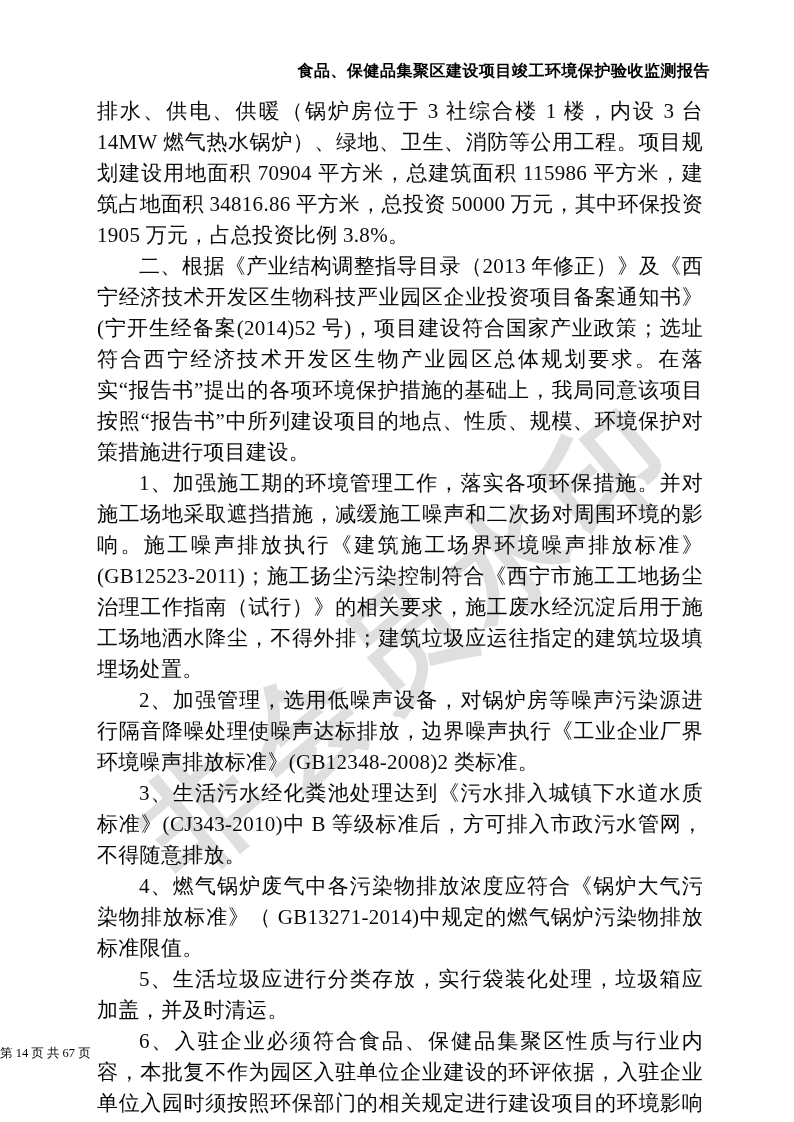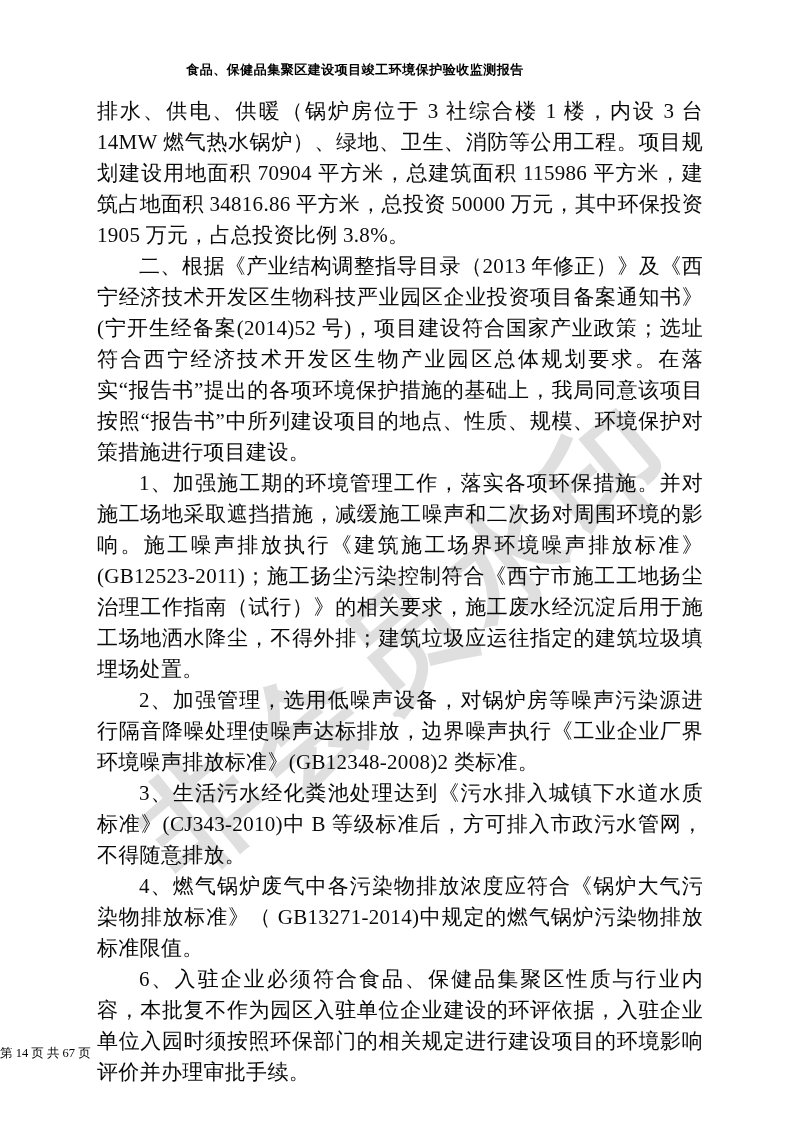--- a/index.html
+++ b/index.html
@@ -14,22 +14,22 @@
     background: #ffffff;
     overflow: hidden;
     font-family: "Liberation Serif", serif;
     color: #111111;
   }
   .doc-title {
     position: absolute;
     top: 61px;
     left: 0;
     width: 710px;
-    text-align: center;
-    font-size: 13px;
+    text-align: right;
+    font-size: 16px;
     font-weight: bold;
     letter-spacing: 0.5px;
     color: #000000;
   }
   .doc-body {
     position: absolute;
     top: 96px;
     left: 97px;
     width: 606px;
     font-size: 21px;
@@ -81,18 +81,19 @@
 
   <div class="doc-title">食品、保健品集聚区建设项目竣工环境保护验收监测报告</div>
 
   <div class="doc-body">
       <p class="no-indent">排水、供电、供暖（锅炉房位于 3 社综合楼 1 楼，内设 3 台 14MW 燃气热水锅炉）、绿地、卫生、消防等公用工程。项目规划建设用地面积 70904 平方米，总建筑面积 115986 平方米，建筑占地面积 34816.86 平方米，总投资 50000 万元，其中环保投资 1905 万元，占总投资比例 3.8%。</p>
       <p class="indent">二、根据《产业结构调整指导目录（2013 年修正）》及《西宁经济技术开发区生物科技严业园区企业投资项目备案通知书》(宁开生经备案(2014)52 号)，项目建设符合国家产业政策；选址符合西宁经济技术开发区生物产业园区总体规划要求。在落实“报告书”提出的各项环境保护措施的基础上，我局同意该项目按照“报告书”中所列建设项目的地点、性质、规模、环境保护对策措施进行项目建设。</p>
       <p class="indent">1、加强施工期的环境管理工作，落实各项环保措施。并对施工场地采取遮挡措施，减缓施工噪声和二次扬对周围环境的影响。施工噪声排放执行《建筑施工场界环境噪声排放标准》(GB12523-2011)；施工扬尘污染控制符合《西宁市施工工地扬尘治理工作指南（试行）》的相关要求，施工废水经沉淀后用于施工场地洒水降尘，不得外排；建筑垃圾应运往指定的建筑垃圾填埋场处置。</p>
       <p class="indent">2、加强管理，选用低噪声设备，对锅炉房等噪声污染源进行隔音降噪处理使噪声达标排放，边界噪声执行《工业企业厂界环境噪声排放标准》(GB12348-2008)2 类标准。</p>
       <p class="indent">3、生活污水经化粪池处理达到《污水排入城镇下水道水质标准》(CJ343-2010)中 B 等级标准后，方可排入市政污水管网，不得随意排放。</p>
       <p class="indent">4、燃气锅炉废气中各污染物排放浓度应符合《锅炉大气污染物排放标准》（ GB13271-2014)中规定的燃气锅炉污染物排放标准限值。</p>
+      <p class="indent">5、生活垃圾应进行分类存放，实行袋装化处理，垃圾箱应加盖，并及时清运。</p>
       <p class="indent">6、入驻企业必须符合食品、保健品集聚区性质与行业内容，本批复不作为园区入驻单位企业建设的环评依据，入驻企业单位入园时须按照环保部门的相关规定进行建设项目的环境影响评价并办理审批手续。</p>
     </div>
 
   <div class="doc-footer">第 14 页 共 67 页</div>
 
 </div>
 
 </body></html>

